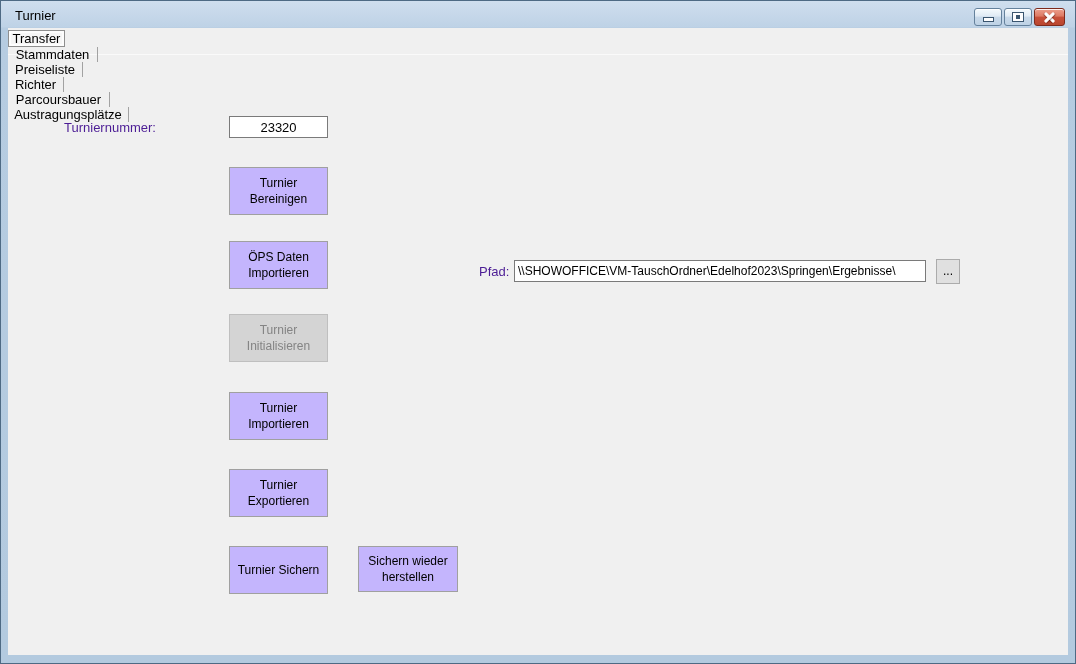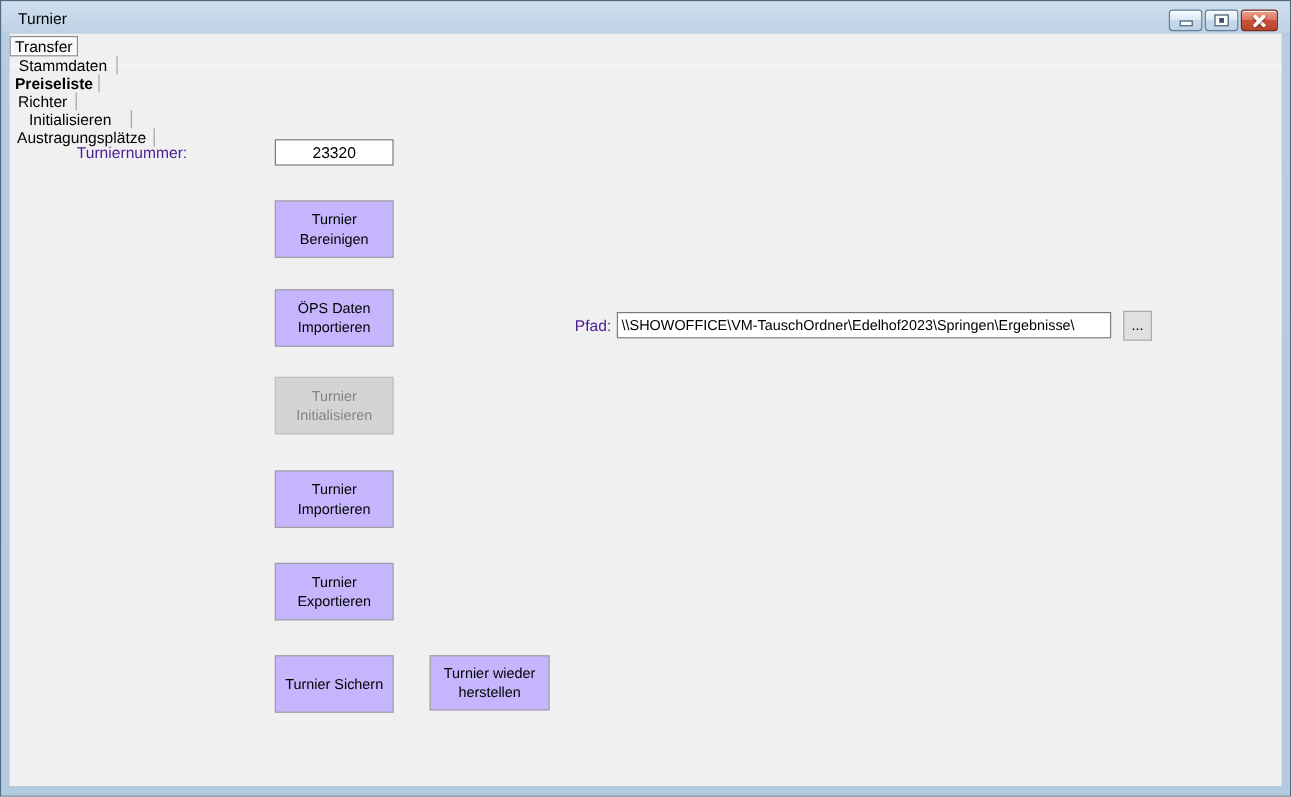--- a/index.html
+++ b/index.html
@@ -74,21 +74,21 @@
     display: flex; align-items: stretch; flex-direction: column;
   }
   .tab {
     display: flex; align-items: center; justify-content: center;
     font-size: 13px; color: #000;
     border-right: 1px solid #a2a2a2;
     cursor: default; white-space: nowrap;
   }
   .tab.t0 { width: 57px; }
   .tab.t1 { width: 90px; }
-  .tab.t2 { width: 75px; font-weight: bold; }
+  .tab.t2 { width: 75px; }
   .tab.t3 { width: 56px; }
   .tab.t4 { width: 102px; }
   .tab.t5 { width: 121px; }
   .tab.active {
     height: 24px;
     background: #f6f6f6;
     border: 1px solid #8f8f8f;
     box-shadow: inset 0 0 0 2px #fdfdfd;
     position: relative; z-index: 2;
   }
@@ -157,39 +157,39 @@
   </div>
 
   <div class="client">
 
     <div class="tabline"></div>
     <div class="tabstrip">
       <div class="tab t0 active">Transfer</div>
       <div class="tab t1">Stammdaten</div>
       <div class="tab t2">Preiseliste</div>
       <div class="tab t3">Richter</div>
-      <div class="tab t4">Initialisieren</div>
+      <div class="tab t4">Parcoursbauer</div>
       <div class="tab t5">Austragungsplätze</div>
     </div>
 
     <span class="lbl lbl-turniernummer">Turniernummer:</span>
     <input class="textfield field-turniernummer" type="text" value="23320" style="">
 
     <button class="btn btn-col btn-bereinigen">Turnier Bereinigen</button>
 
     <button class="btn btn-col btn-oeps">ÖPS Daten Importieren</button>
 
     <button class="btn btn-col btn-initialisieren disabled" disabled="">Turnier Initialisieren</button>
 
     <button class="btn btn-col btn-importieren">Turnier Importieren</button>
 
     <button class="btn btn-col btn-exportieren">Turnier Exportieren</button>
 
     <button class="btn btn-col btn-sichern">Turnier Sichern</button>
 
-    <button class="btn btn-wiederherstellen">Turnier wieder herstellen</button>
+    <button class="btn btn-wiederherstellen">Sichern wieder herstellen</button>
 
     <span class="lbl lbl-pfad">Pfad:</span>
     <input class="textfield field-pfad" type="text" value="\\SHOWOFFICE\VM-TauschOrdner\Edelhof2023\Springen\Ergebnisse\" style="">
     <button class="btn btn-browse">...</button>
 
   </div>
 </div>
 
 </body></html>

